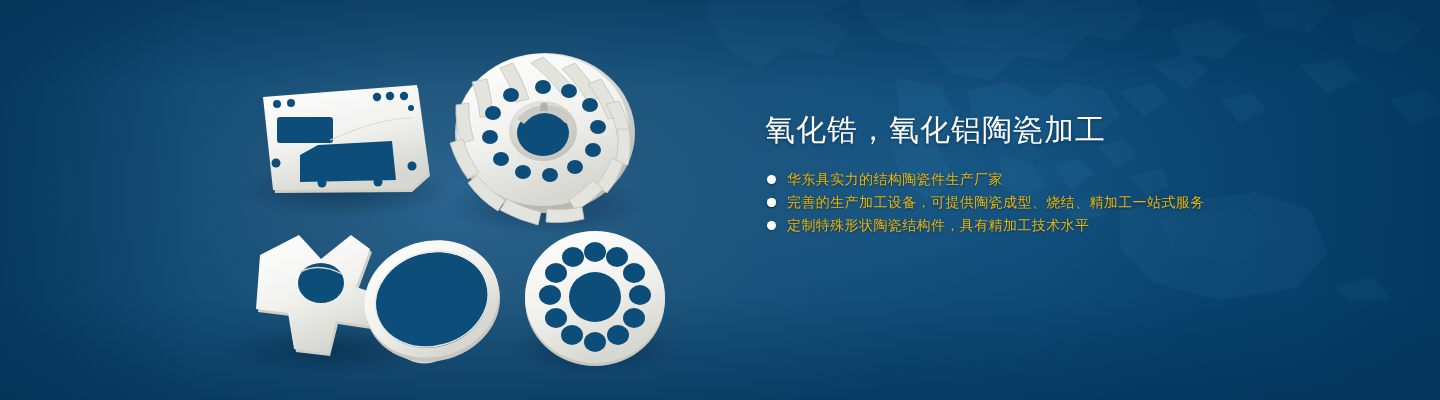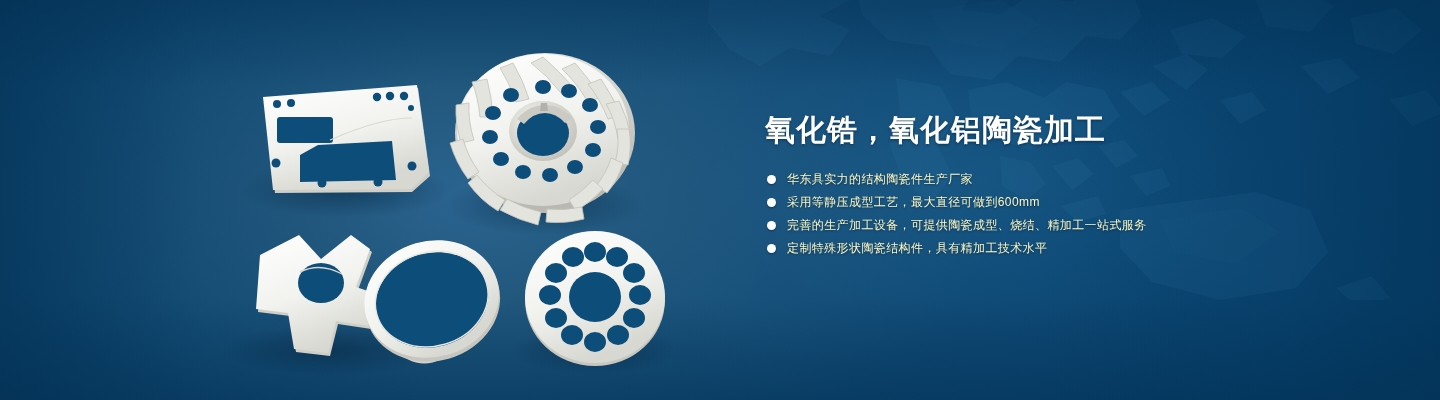--- a/index.html
+++ b/index.html
@@ -89,38 +89,38 @@
   .copy {
     position: absolute;
     left: 765px;
     top: 110px;
     width: 620px;
   }
   .headline {
     margin: 0;
     font-size: 30px;
     line-height: 40px;
-    font-weight: bold;
+    font-weight: normal;
     color: #ffffff;
     letter-spacing: 1px;
     text-shadow: 0 1px 3px rgba(0,24,45,0.55);
     white-space: nowrap;
   }
   .feature-list {
     list-style: none;
     margin: 22px 0 0 0;
     padding: 0;
   }
   .feature-item {
     position: relative;
     padding-left: 22px;
     margin-bottom: 8px;
-    font-size: 12px;
+    font-size: 14px;
     line-height: 15px;
-    color: #fef9c3;
+    color: #eab308;
     letter-spacing: 0.4px;
     white-space: nowrap;
     text-shadow: 0 1px 2px rgba(0,22,42,0.5);
   }
   .feature-item:last-child { margin-bottom: 0; }
   .bullet-dot {
     position: absolute;
     left: 2px;
     top: 3px;
     width: 9px;
@@ -314,21 +314,20 @@
   <div class="copy">
     <h1 class="headline">氧化锆，氧化铝陶瓷加工</h1>
 
     <ul class="feature-list">
       <li class="feature-item">
         <span class="bullet-dot"></span>
         <span>华东具实力的结构陶瓷件生产厂家</span>
       </li>
       <li class="feature-item">
         <span class="bullet-dot"></span>
-        <span>采用等静压成型工艺，最大直径可做到600mm</span>
       </li>
       <li class="feature-item">
         <span class="bullet-dot"></span>
         <span>完善的生产加工设备，可提供陶瓷成型、烧结、精加工一站式服务</span>
       </li>
       <li class="feature-item">
         <span class="bullet-dot"></span>
         <span>定制特殊形状陶瓷结构件，具有精加工技术水平</span>
       </li>
     </ul>

